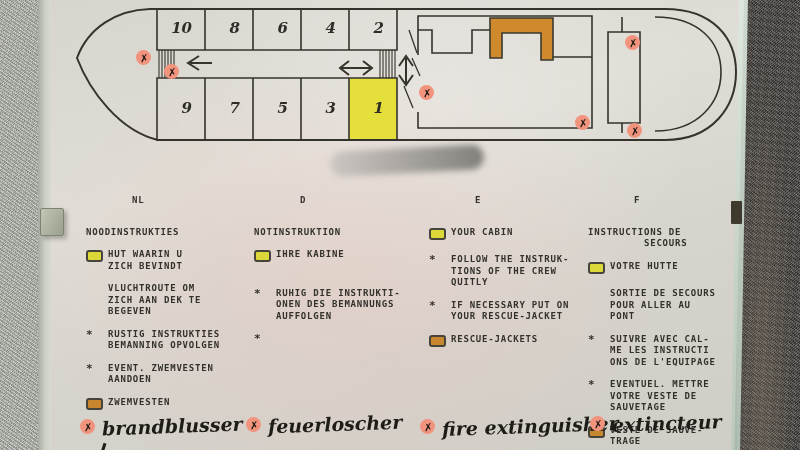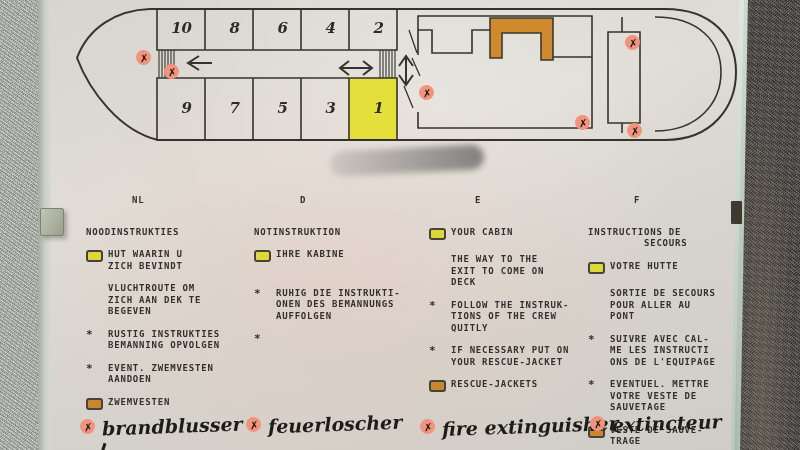--- a/index.html
+++ b/index.html
@@ -200,26 +200,20 @@
         </div>
     </div>
 
     <div class="col" style="left:429px;width:150px">
       <div class="lang">E</div>
       <div class="item">
           <span class="ic"><i class="box yellow"></i></span>
           <div class="lines">YOUR CABIN</div>
         </div>
       <div class="item">
-          <span class="ic"></span>
-          <div class="lines">THE WAY TO THE
-EXIT TO COME ON
-DECK</div>
-        </div>
-      <div class="item">
           <span class="ic"><i class="star">*</i></span>
           <div class="lines">FOLLOW THE INSTRUK-
 TIONS OF THE CREW
 QUITLY</div>
         </div>
       <div class="item">
           <span class="ic"><i class="star">*</i></span>
           <div class="lines">IF NECESSARY PUT ON
 YOUR RESCUE-JACKET</div>
         </div>

